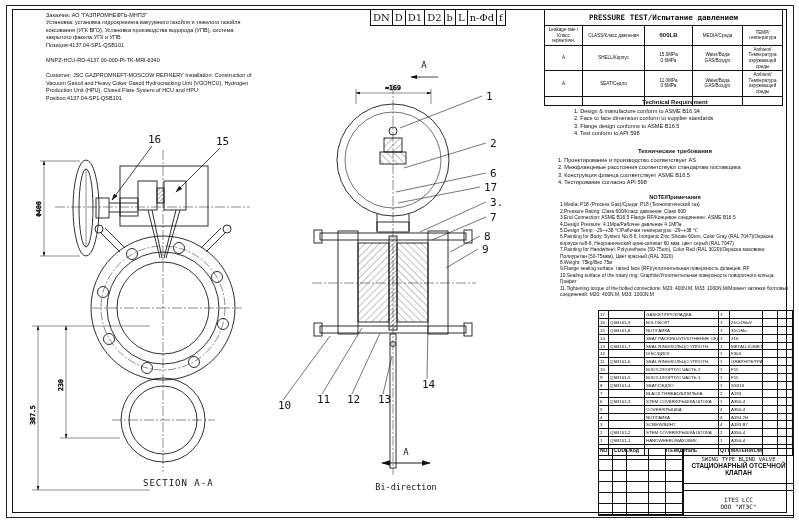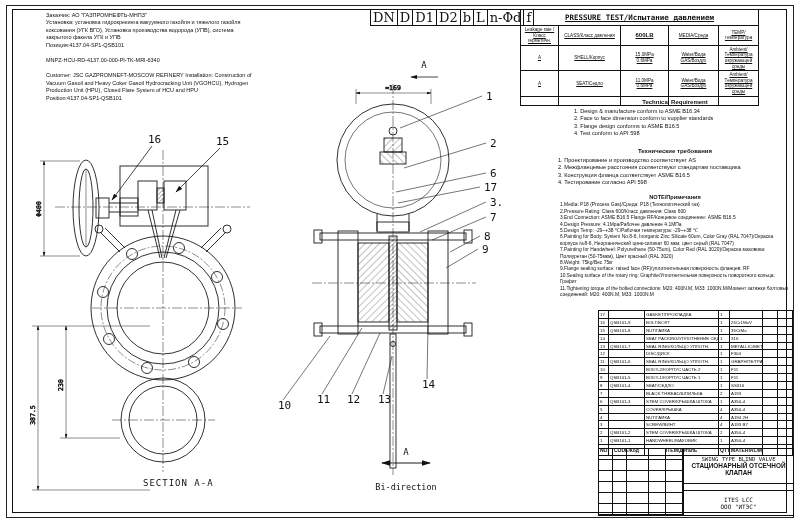--- a/index.html
+++ b/index.html
@@ -4,21 +4,21 @@
 <style>
   html,body{margin:0;padding:0;background:#e8e8e8;}
   .page{position:relative;width:799px;height:522px;background:#ffffff;overflow:hidden;
         font-family:"Liberation Sans",sans-serif;color:#111;}
   .frame-outer{position:absolute;left:6px;top:5px;width:786px;height:511px;border:1px solid #222;}
   .frame-inner{position:absolute;left:12px;top:9px;width:773px;height:502px;border:1.6px solid #111;}
   .abs{position:absolute;}
   .tiny{font-size:5.5px;line-height:7.4px;white-space:pre-wrap;}
   
   .dimtab{border-collapse:collapse;}
-  .dimtab td{border:1px solid #111;font-family:"DejaVu Serif",serif;font-size:13px;
+  .dimtab td{border:1px solid #111;font-family:"DejaVu Serif",serif;font-size:10px;
              text-align:center;padding:0 2px;height:15px;}
   
   .ptab{border-collapse:collapse;table-layout:fixed;width:238px;}
   .ptab td{border:1px solid #111;font-size:4.6px;line-height:5.6px;text-align:center;
            padding:1px;overflow:hidden;vertical-align:middle;}
   .ptab .ptitle{font-size:7.5px;font-weight:bold;height:13px;font-family:"DejaVu Sans Mono",monospace;}
   
   .treq{font-size:5.6px;line-height:7.6px;}
   .treq .t-title{text-align:center;font-weight:bold;font-size:6px;margin-bottom:1px;}
   .notes{font-size:4.9px;line-height:6.4px;}
@@ -229,21 +229,21 @@
           <td>D1</td>
           <td>D2</td>
           <td>b</td>
           <td>L</td>
           <td>n-Φd</td>
           <td>f</td>
         </tr>
     </tbody>
   </table>
 
-  <table class="ptab abs" style="left:520px;top:9px;text-decoration:underline;">
+  <table class="ptab abs" style="left:544px;top:9px;">
     <colgroup>
         <col style="width:38px">
         <col style="width:62px">
         <col style="width:48px">
         <col style="width:50px">
         <col style="width:40px">
       </colgroup>
     <tbody>
       <tr>
           <td class="ptitle" colspan="5">PRESSURE TEST/Испытание давлением</td>

